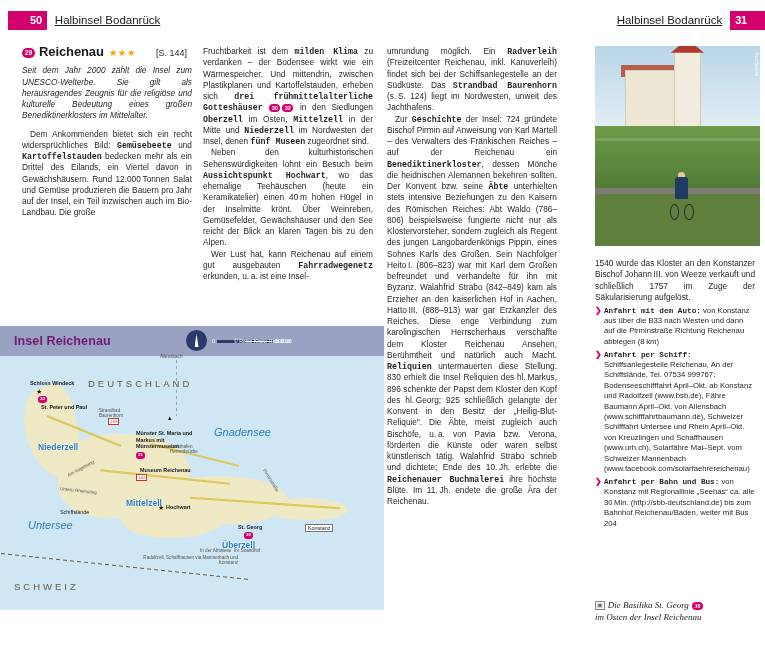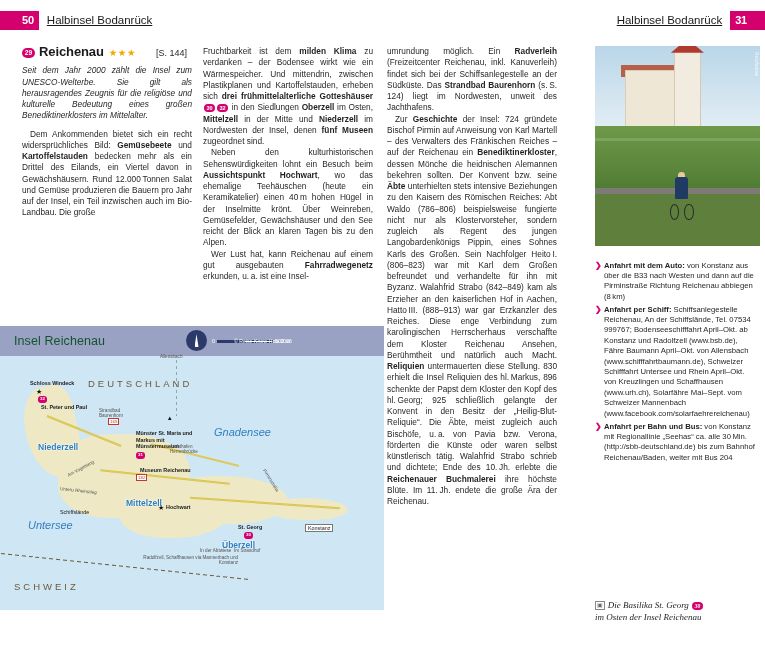--- a/index.html
+++ b/index.html
@@ -19,21 +19,21 @@
   
   .runhead {
     position: absolute;
     top: 10px;
     height: 20px;
     display: flex;
     align-items: center;
     font-size: 11.5px;
     color: #1a1a1a;
   }
-  .runhead.left { left: 0; }
+  .runhead.left { left: 0; padding-left: 8px; }
   .runhead.right { right: 0; }
   .folio {
     background: #d4006e;
     color: #ffffff;
     font-weight: bold;
     font-size: 11px;
     line-height: 19px;
     height: 19px;
     padding: 0 5px;
     display: inline-block;
@@ -52,21 +52,21 @@
     text-align: justify;
     hyphens: auto;
   }
   .col p { margin: 0; }
   .col p.indent { text-indent: 8px; }
   .col p.lead {
     font-style: italic;
     text-align: justify;
     margin-bottom: 7px;
   }
-  b, .b { font-weight: bold; }
+  b, .b { font-weight: bold; font-family: Liberation Mono, monospace; }
 
   #col1 { left: 22px;  top: 46px; width: 170px; }
   #col2 { left: 203px; top: 46px; width: 170px; }
   #col3 { left: 387px; top: 46px; width: 170px; }
   #col4 { left: 595px; top: 258px; width: 160px; }
 
   
   .headline {
     display: flex;
     align-items: baseline;
@@ -253,23 +253,23 @@
     background: #cfe6f5;
     overflow: hidden;
   }
   .map .bar {
     position: absolute; left: 0; top: 0;
     width: 100%; height: 30px;
     background: #9aa2c4;
     display: flex; align-items: center;
   }
   .map .bar .maptitle {
-    color: #14532d;
+    color: #701a75;
     font-size: 12.5px;
-    font-weight: normal;
+    font-weight: bold;
     margin-left: 14px;
     letter-spacing: 0.1px;
   }
   .map .compass {
     position: absolute; left: 186px; top: 4px;
     width: 21px; height: 21px;
     border-radius: 50%;
     background: #2b3a6b;
   }
   .map .compass:after {
@@ -410,20 +410,21 @@
     <div class="cyclist">
       <div class="head"></div>
       <div class="body"></div>
       <div class="wheel l"></div>
       <div class="wheel r"></div>
     </div>
     <div class="credit">Reichenau</div>
   </div>
 
   <div class="col" id="col4">
+    <p>1540 wurde das Kloster an den Konstanzer Bischof Johann III. von Weeze verkauft und schließlich 1757 im Zuge der Säkularisierung aufgelöst.</p>
 
     <div class="bullet-list">
       <div class="bullet">
         <span class="arrow">❯</span>
         <b>Anfahrt mit dem Auto:</b><span> von Konstanz aus über die B33 nach Westen und dann auf die Pirminstraße Richtung Reichenau abbiegen (8 km)</span>
       </div>
       <div class="bullet">
         <span class="arrow">❯</span>
         <b>Anfahrt per Schiff:</b><span> Schiffsanlegestelle Reichenau, An der Schiffslände, Tel. 07534 999767; Bodenseeschifffahrt April–Okt. ab Konstanz und Radolfzell (www.bsb.de), Fähre Baumann April–Okt. von Allensbach (www.schifffahrtbaumann.de), Schweizer Schifffahrt Untersee und Rhein April–Okt. von Kreuzlingen und Schaffhausen (www.urh.ch), Solarfähre Mai–Sept. vom Schweizer Mannenbach (www.facebook.com/solarfaehrereichenau)</span>
       </div>

